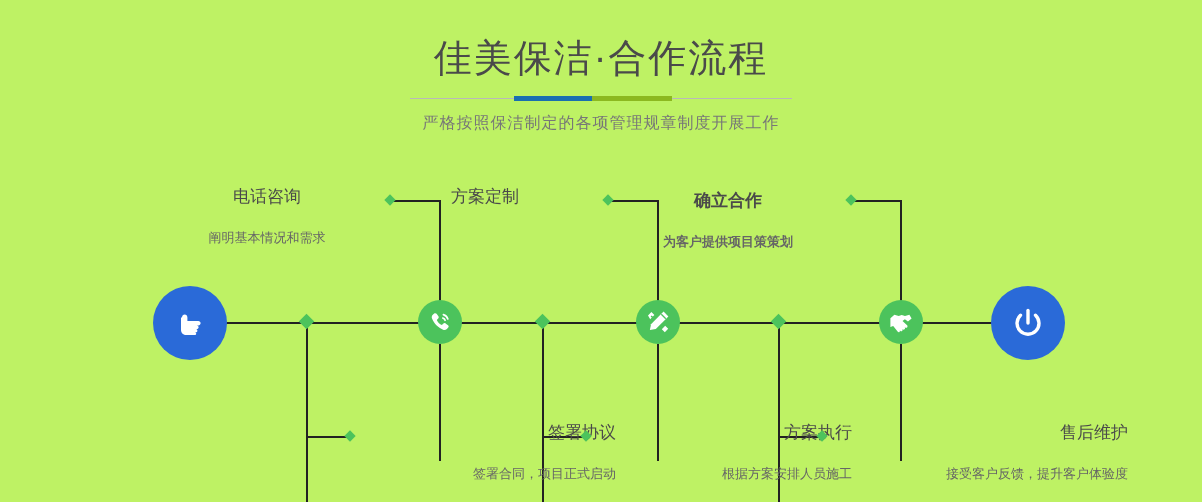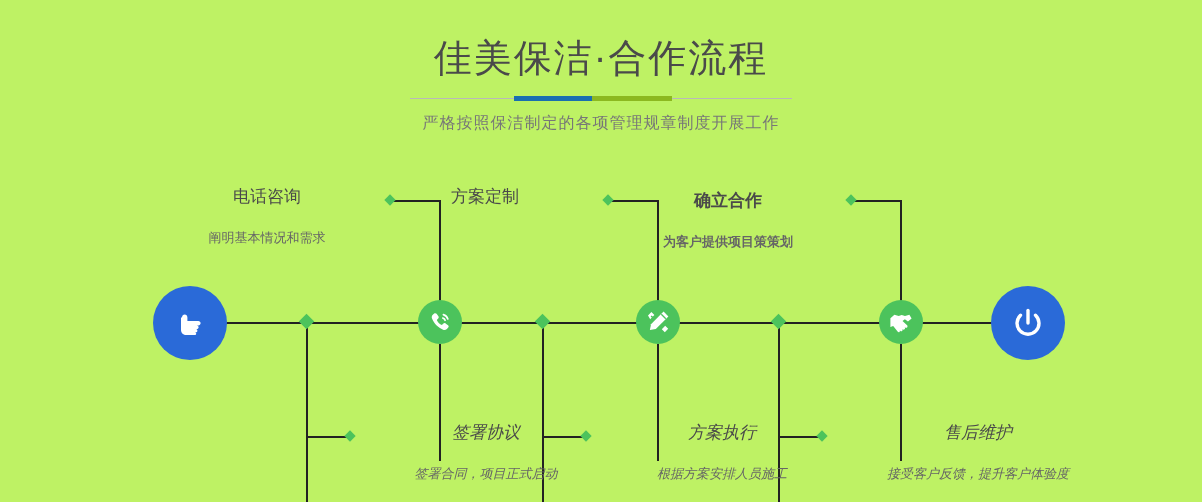--- a/index.html
+++ b/index.html
@@ -166,21 +166,21 @@
     white-space: nowrap;
   }
   .label .lbl-desc {
     font-size: 13px;
     color: #666666;
     line-height: 20px;
     white-space: nowrap;
     margin-top: 20px;
   }
   .label.right-align { text-align: center; }
-  .label.left-align  { text-align: center; font-style: italic; }
+  .label.left-align  { text-align: right; }
 </style>
 </head>
 <body>
 
 <div id="page">
 
   <div class="header">
     <h1 class="main-title">佳美保洁·合作流程</h1>
     <div class="divider">
       <div class="rule"></div>

